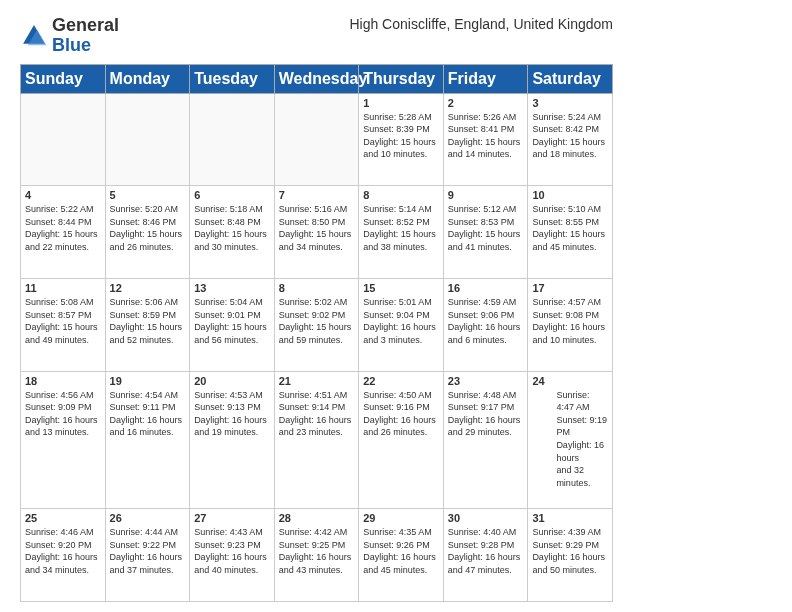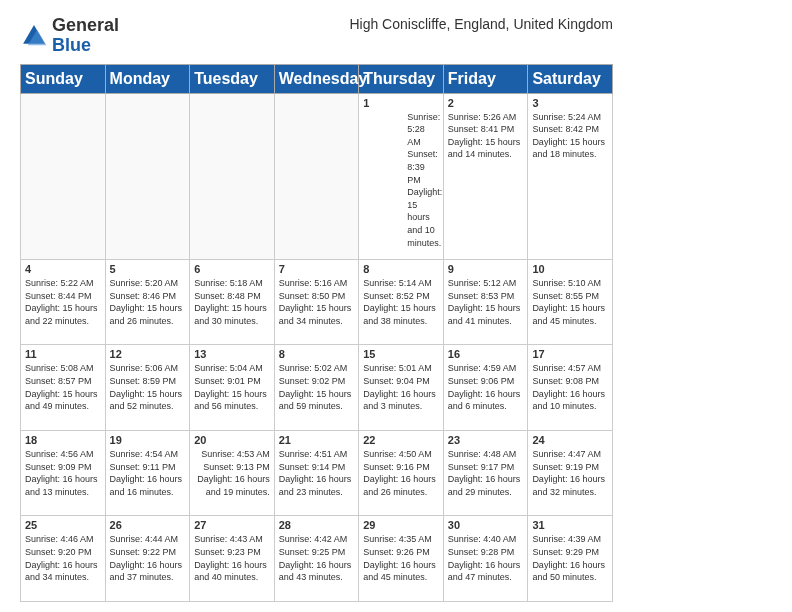--- a/index.html
+++ b/index.html
@@ -123,21 +123,21 @@
         </tr>
     </thead>
     <tbody id="calendar-body">
     <tr>
           <td class="empty"></td>
           <td class="empty"></td>
           <td class="empty"></td>
           <td class="empty"></td>
           <td>
             <span class="day-number">1</span>
-            <div class="day-info" style="white-space: pre-line; margin-left: 44px;">Sunrise: 5:28 AM
+            <div class="day-info" style="white-space: pre-line;">Sunrise: 5:28 AM
 Sunset: 8:39 PM
 Daylight: 15 hours
 and 10 minutes.</div>
           </td>
           <td>
             <span class="day-number">2</span>
             <div class="day-info" style="white-space: pre-line;">Sunrise: 5:26 AM
 Sunset: 8:41 PM
 Daylight: 15 hours
 and 14 minutes.</div>
@@ -262,21 +262,21 @@
           </td>
           <td>
             <span class="day-number">19</span>
             <div class="day-info" style="white-space: pre-line;">Sunrise: 4:54 AM
 Sunset: 9:11 PM
 Daylight: 16 hours
 and 16 minutes.</div>
           </td>
           <td>
             <span class="day-number">20</span>
-            <div class="day-info" style="white-space: pre-line; text-align: right;">Sunrise: 4:53 AM
+            <div class="day-info" style="white-space: pre-line;">Sunrise: 4:53 AM
 Sunset: 9:13 PM
 Daylight: 16 hours
 and 19 minutes.</div>
           </td>
           <td>
             <span class="day-number">21</span>
             <div class="day-info" style="white-space: pre-line;">Sunrise: 4:51 AM
 Sunset: 9:14 PM
 Daylight: 16 hours
 and 23 minutes.</div>
@@ -290,21 +290,21 @@
           </td>
           <td>
             <span class="day-number">23</span>
             <div class="day-info" style="white-space: pre-line;">Sunrise: 4:48 AM
 Sunset: 9:17 PM
 Daylight: 16 hours
 and 29 minutes.</div>
           </td>
           <td>
             <span class="day-number">24</span>
-            <div class="day-info" style="white-space: pre-line;">Sunrise: 4:47 AM
+            <div class="day-info" style="white-space: pre-line; margin-left: 24px;">Sunrise: 4:47 AM
 Sunset: 9:19 PM
 Daylight: 16 hours
 and 32 minutes.</div>
           </td>
         </tr>
         <tr>
           <td>
             <span class="day-number">25</span>
             <div class="day-info" style="white-space: pre-line;">Sunrise: 4:46 AM
 Sunset: 9:20 PM

